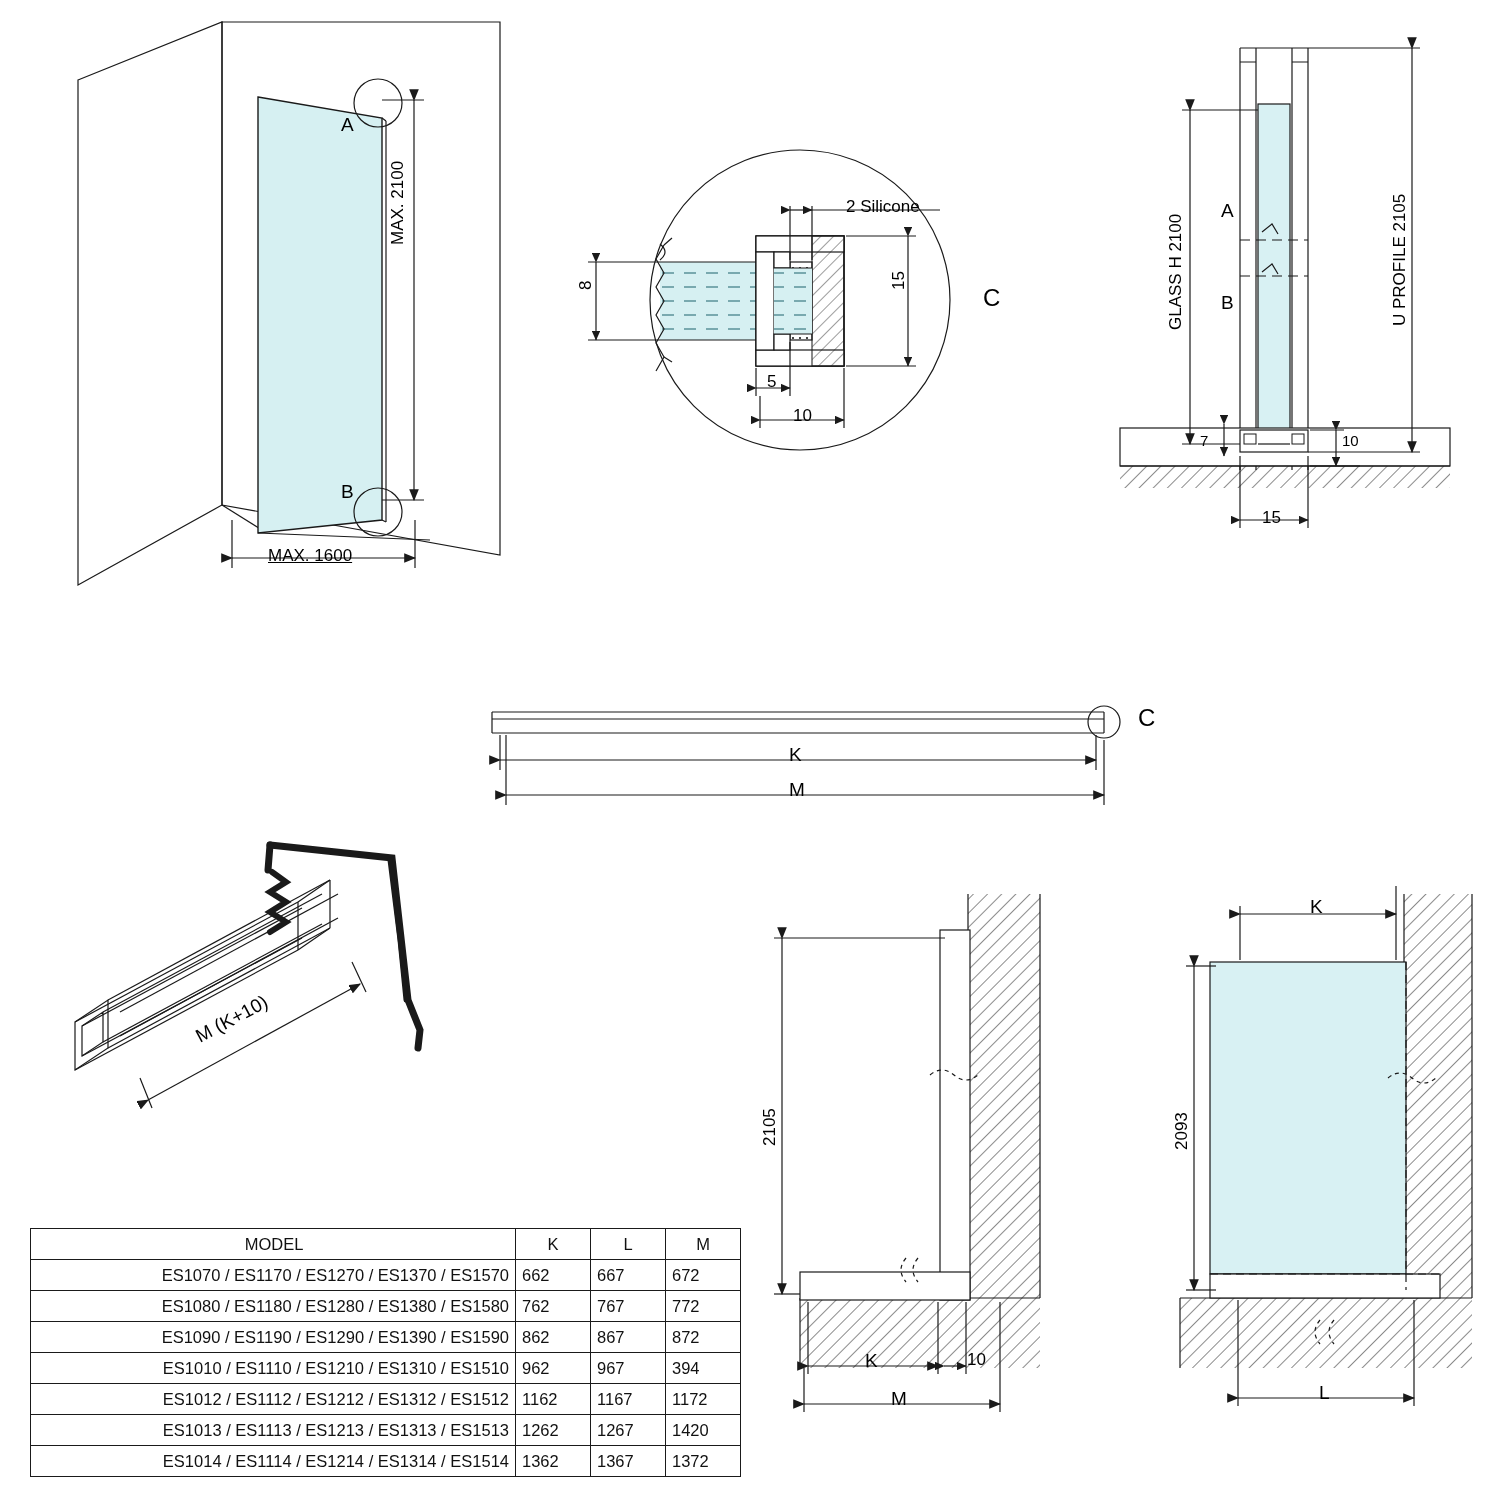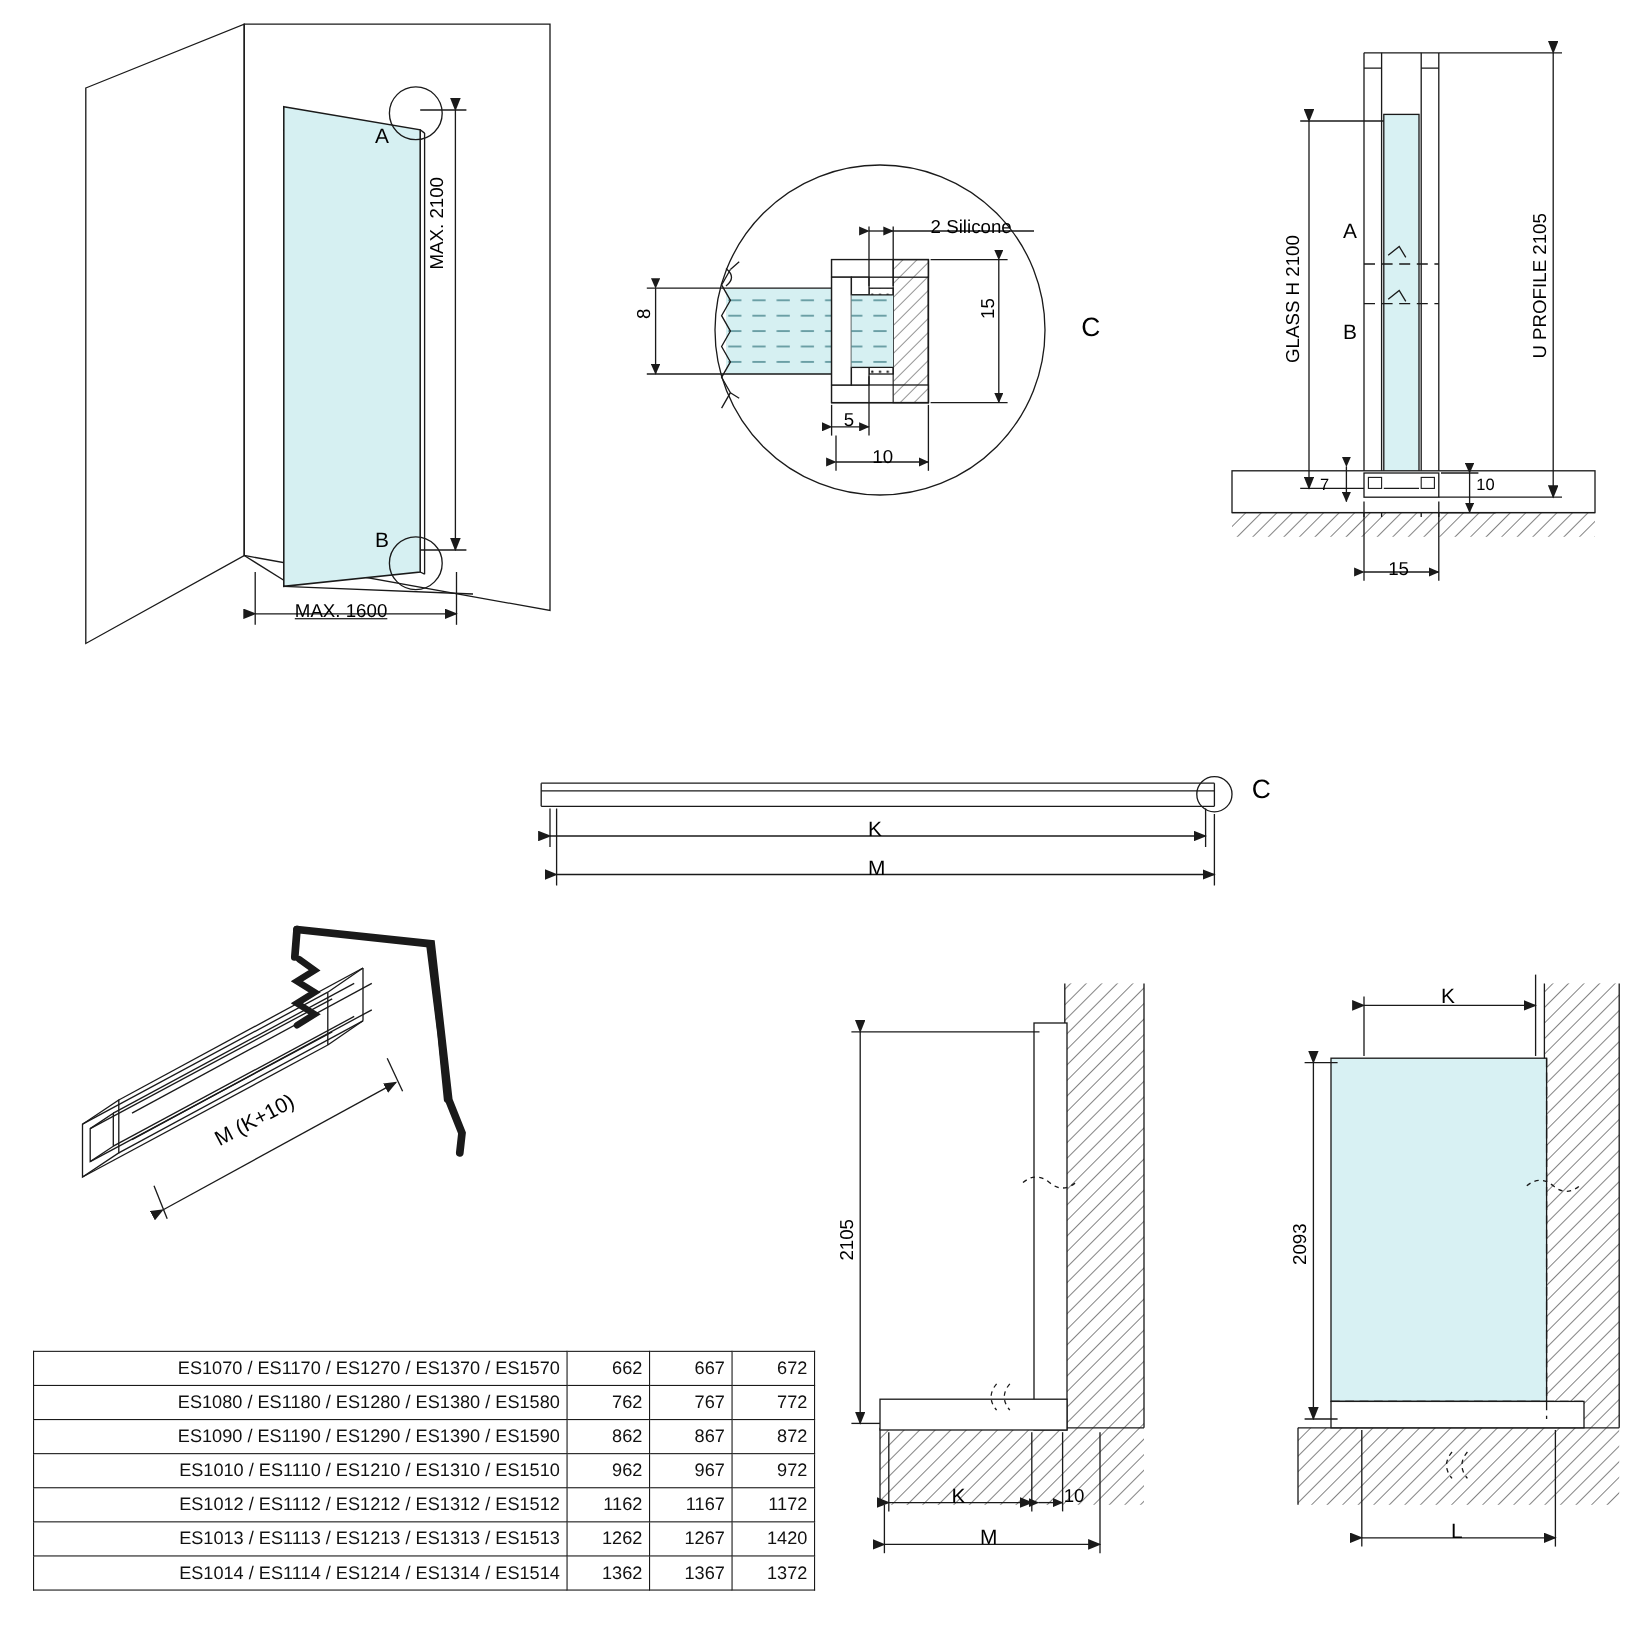--- a/index.html
+++ b/index.html
@@ -13,21 +13,21 @@
   .nofill{fill:none;}
   .dashfine{stroke-dasharray:4 4;}
   .lbl{font-family:"Liberation Sans",sans-serif;font-size:17px;fill:#111;}
   .lblS{font-family:"Liberation Sans",sans-serif;font-size:15px;fill:#111;}
   .lblB{font-family:"Liberation Sans",sans-serif;font-size:19px;fill:#111;}
   .lblC{font-family:"Liberation Sans",sans-serif;font-size:24px;fill:#111;}
   
   .tbl{position:absolute;left:30px;top:1228px;border-collapse:collapse;}
   .tbl td{border:1.3px solid #1a1a1a;font-family:"Liberation Sans",sans-serif;font-size:16.5px;color:#111;padding:4px 6px;height:22px;}
   .tbl td.model{width:470px;padding-left:8px;text-align:right;}
-  .tbl td.num{width:62px;text-align:right;}
+  .tbl td.num{width:62px;text-align:left;}
   .tbl td.hdr{text-align:center;font-weight:normal;}
 </style>
 </head>
 <body>
 
 <div class="stage">
 
 <svg viewBox="0 0 1500 1500">
   <defs>
     <marker id="ar" markerWidth="10" markerHeight="8" refX="9" refY="4" orient="auto">
@@ -313,20 +313,26 @@
 <div style="position:absolute;left:967px;top:1350px;" class="lbl">10</div>
 <div style="position:absolute;left:891px;top:1388px;" class="lblB">M</div>
 
 <div style="position:absolute;left:1310px;top:896px;" class="lblB">K</div>
 <div style="position:absolute;left:1172px;top:1150px;transform:rotate(-90deg);transform-origin:left top;white-space:nowrap;" class="lbl">2093</div>
 <div style="position:absolute;left:1319px;top:1382px;" class="lblB">L</div>
 
 <table class="tbl">
   <tbody>
     <tr>
+      <td class="model hdr">MODEL</td>
+      <td class="num hdr">K</td>
+      <td class="num hdr">L</td>
+      <td class="num hdr">M</td>
+    </tr>
+    <tr>
       <td class="model">ES1070 / ES1170 / ES1270 / ES1370 / ES1570</td>
       <td class="num">662</td>
       <td class="num">667</td>
       <td class="num">672</td>
     </tr>
     <tr>
       <td class="model">ES1080 / ES1180 / ES1280 / ES1380 / ES1580</td>
       <td class="num">762</td>
       <td class="num">767</td>
       <td class="num">772</td>
@@ -334,21 +340,21 @@
     <tr>
       <td class="model">ES1090 / ES1190 / ES1290 / ES1390 / ES1590</td>
       <td class="num">862</td>
       <td class="num">867</td>
       <td class="num">872</td>
     </tr>
     <tr>
       <td class="model">ES1010 / ES1110 / ES1210 / ES1310 / ES1510</td>
       <td class="num">962</td>
       <td class="num">967</td>
-      <td class="num">972</td>
+      <td class="num">394</td>
     </tr>
     <tr>
       <td class="model">ES1012 / ES1112 / ES1212 / ES1312 / ES1512</td>
       <td class="num">1162</td>
       <td class="num">1167</td>
       <td class="num">1172</td>
     </tr>
     <tr>
       <td class="model">ES1013 / ES1113 / ES1213 / ES1313 / ES1513</td>
       <td class="num">1262</td>

